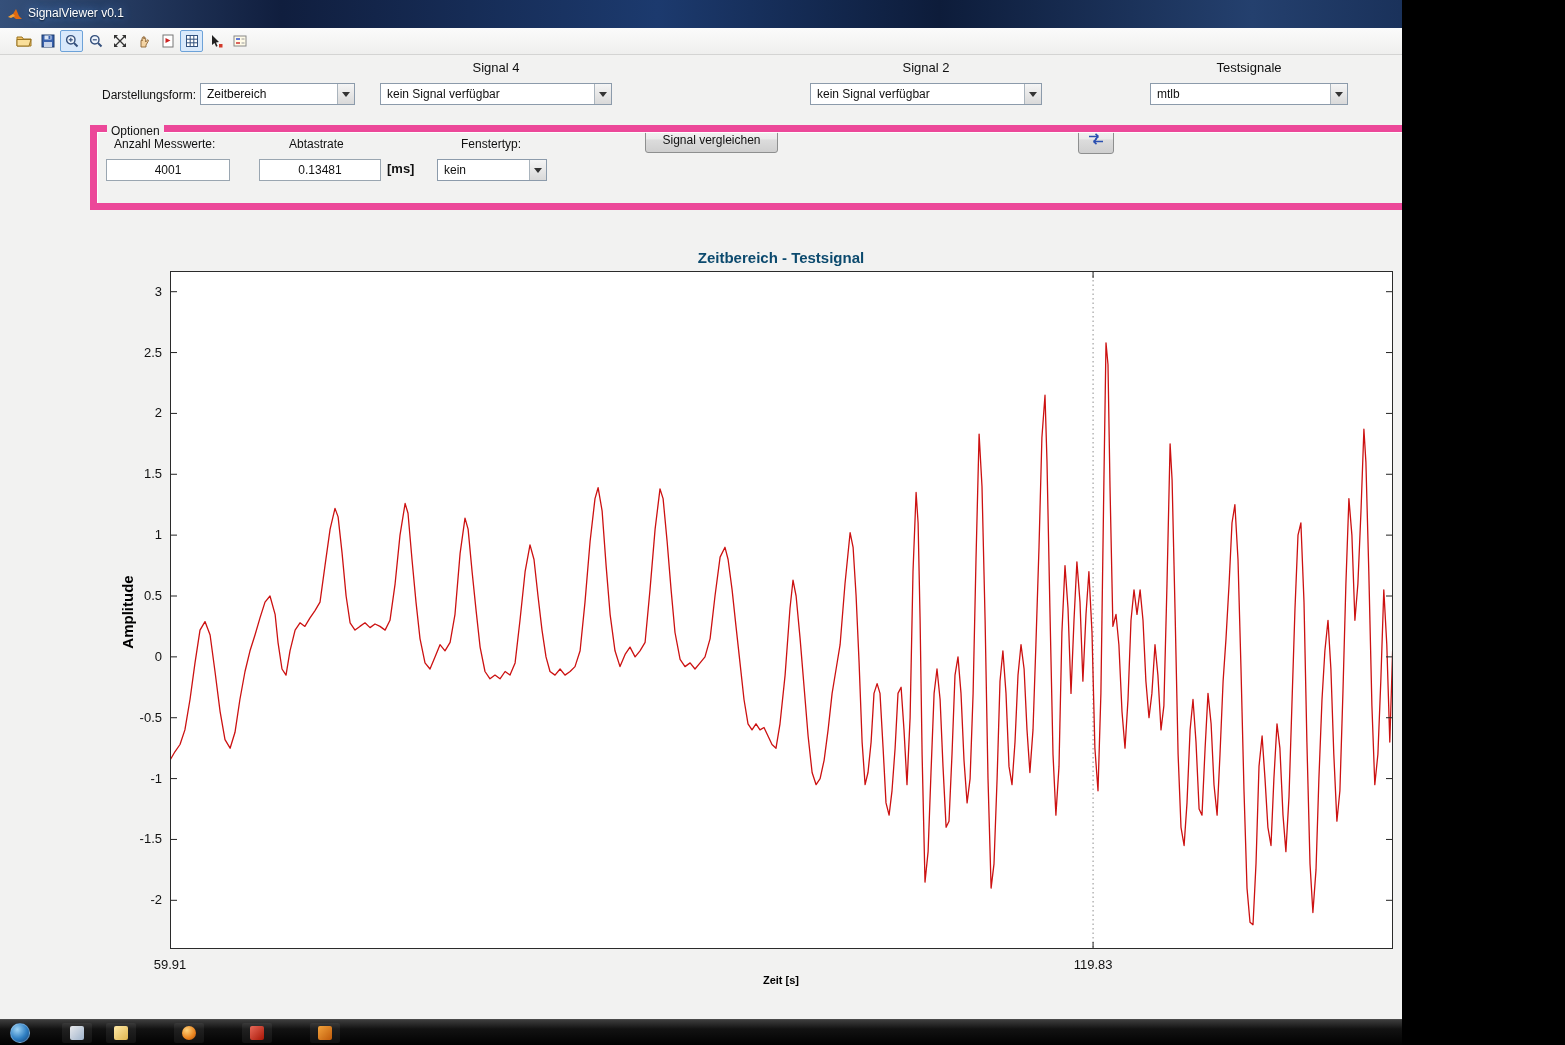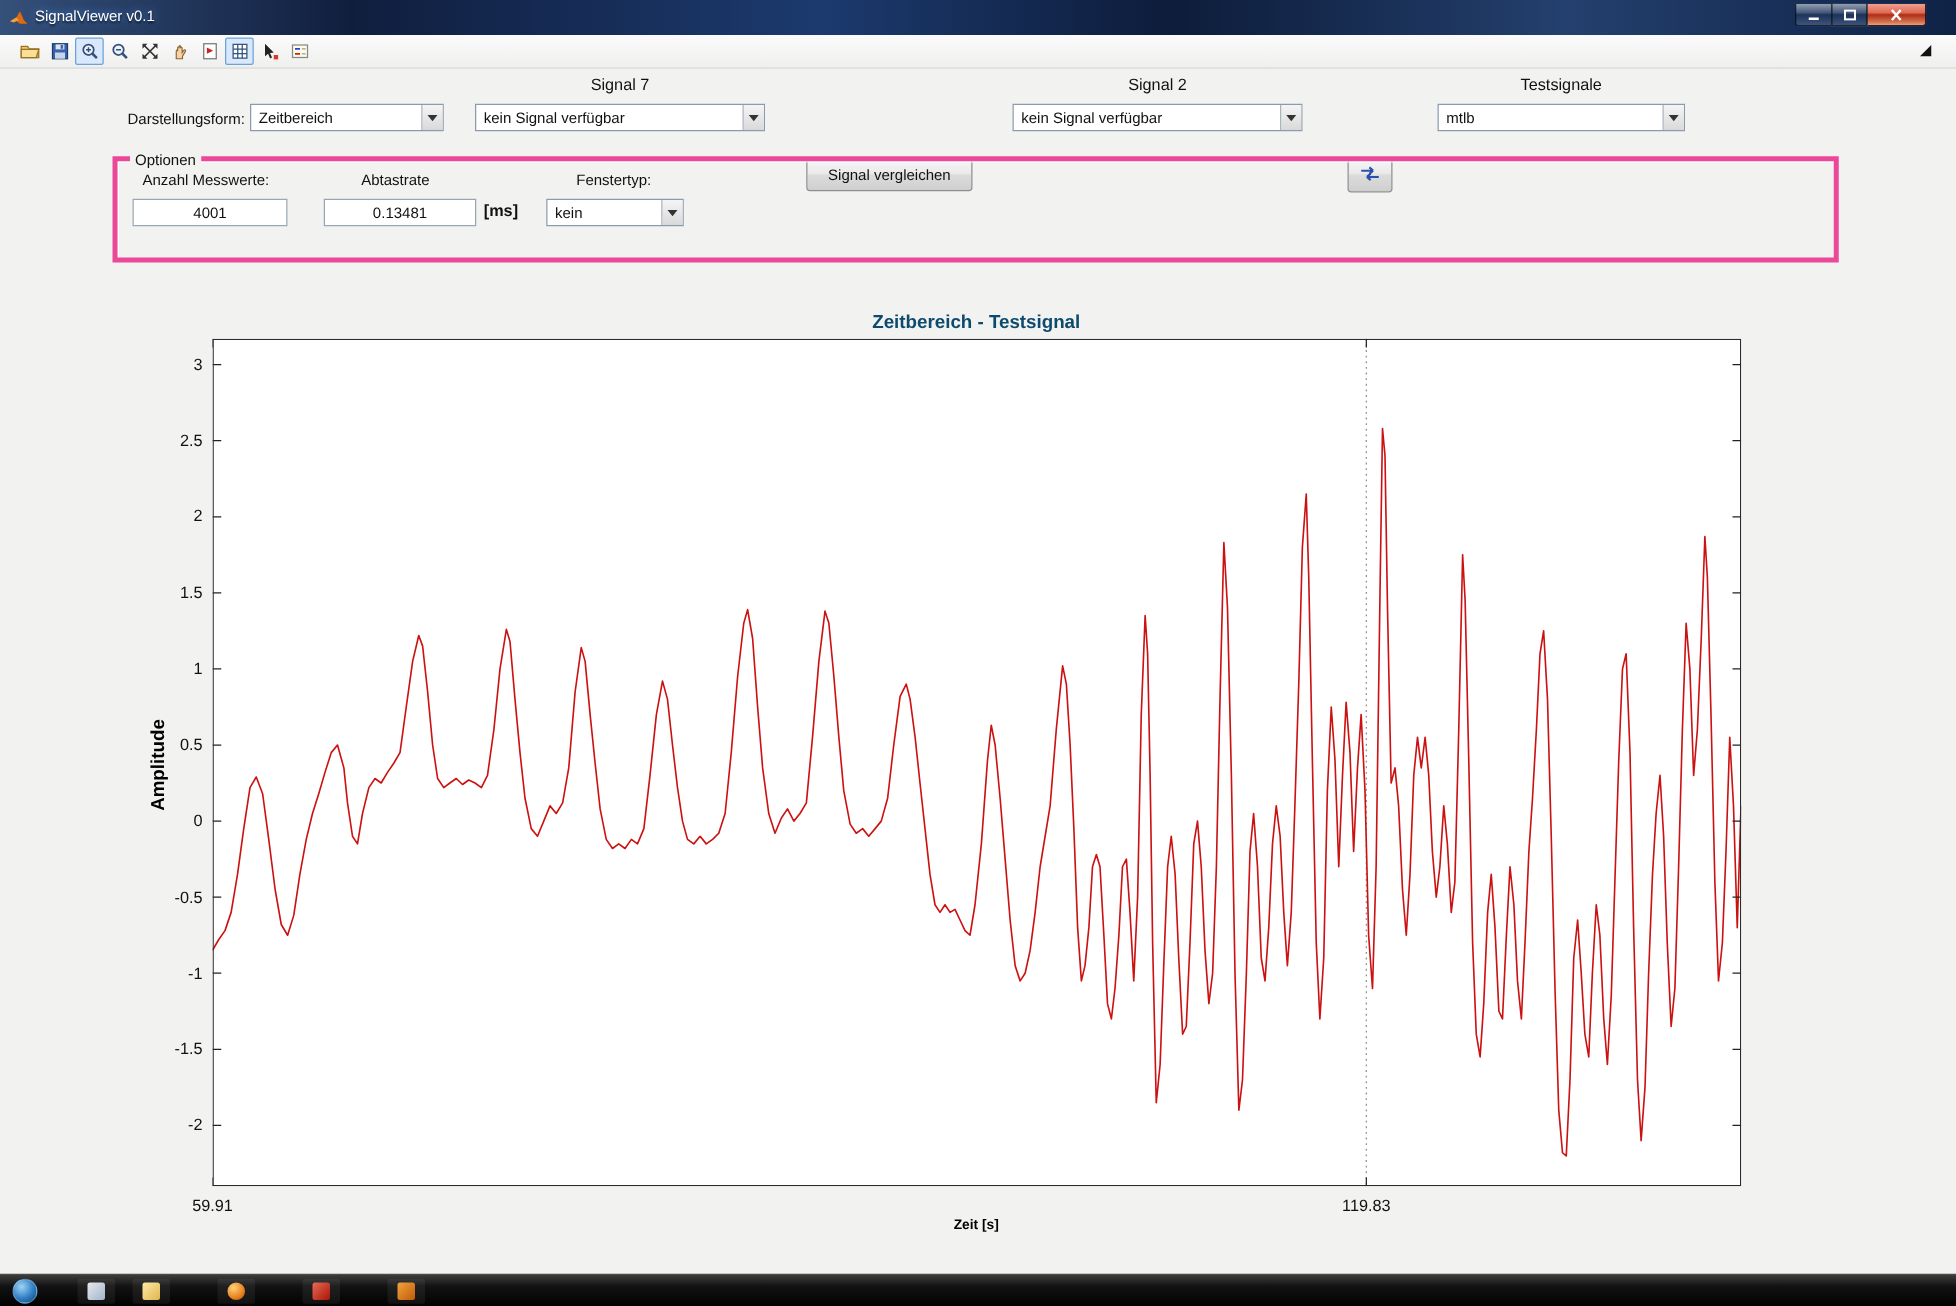--- a/index.html
+++ b/index.html
@@ -1,16 +1,16 @@
 <!DOCTYPE html>
 <html><head>
 <meta charset="utf-8">
 <style>
   html,body{margin:0;padding:0;background:#000;}
-  #screen{position:relative;width:1565px;height:1045px;overflow:hidden;
+  #screen{position:relative;width:1402px;height:1045px;overflow:hidden;
           font-family:"Liberation Sans",sans-serif;background:#f2f2f1;}
 
   
   .titlebar{position:absolute;left:0;top:0;width:1565px;height:28px;
     background:linear-gradient(90deg,#35507a 0%,#101e3e 18%,#1c3a6e 42%,#0d1c3a 60%,#24406e 80%,#0f2246 100%);
     border-bottom:1px solid #0a1226;}
   .titlebar .app-icon{position:absolute;left:7px;top:6px;width:16px;height:16px;}
   .title-text{position:absolute;left:28px;top:6px;font-size:12px;color:#fff;
     text-shadow:0 0 8px rgba(90,150,230,.95),0 1px 2px #000;}
   .winbtns{position:absolute;right:24px;top:3px;display:flex;}
@@ -47,21 +47,21 @@
     border:4px solid transparent;border-top:5px solid #333;}
 
   .tfield{position:absolute;height:22px;background:#fff;border:1px solid #9aa6b1;box-sizing:border-box;
     font-size:12px;color:#111;text-align:center;line-height:20px;}
 
   .btn7{position:absolute;border:1px solid #8e8f8f;border-radius:3px;
     background:linear-gradient(180deg,#f6f6f6,#eaeaea 45%,#dcdcdc 50%,#cfcfcf);
     font-size:12px;color:#111;display:flex;align-items:center;justify-content:center;box-sizing:border-box;margin-top:44px;}
 
   .groupbox{position:absolute;left:90px;top:125px;width:1381px;height:85px;
-    border:4px solid #ec4899;box-shadow:1px 1px 0 rgba(255,255,255,.9) inset;box-sizing:border-box;}
+    border:7px solid #ec4899;box-shadow:1px 1px 0 rgba(255,255,255,.9) inset;box-sizing:border-box;}
   .groupbox .gb-label{position:absolute;left:10px;top:-8px;background:#f2f2f1;padding:0 4px;
     font-size:12px;color:#111;}
 
   
   .plot{position:absolute;left:170px;top:271px;width:1223px;height:678px;background:#fff;}
   .plot svg{position:absolute;left:0;top:0;width:100%;height:100%;}
   .chart-title{position:absolute;top:249px;left:481px;width:600px;text-align:center;
     font-size:15px;font-weight:bold;color:#0c4a6e;}
   .xlabel{position:absolute;top:974px;left:631px;width:300px;text-align:center;
     font-size:11px;font-weight:bold;color:#000;}
@@ -180,21 +180,21 @@
           <line x1="4" y1="10" x2="8" y2="10" stroke="#cc2222" stroke-width="1.4"></line>
           <line x1="9.5" y1="6" x2="12.5" y2="6" stroke="#999"></line>
           <line x1="9.5" y1="10" x2="12.5" y2="10" stroke="#999"></line>
         </svg>
     </div>
     <div class="overflow"></div>
   </div>
 
   <div class="bg-figure"></div>
 
-  <div class="hdr" style="left:380px;width:232px;">Signal 7</div>
+  <div class="hdr" style="left:380px;width:232px;">Signal 4</div>
   <div class="hdr" style="left:810px;width:232px;">Signal 2</div>
   <div class="hdr" style="left:1150px;width:198px;">Testsignale</div>
 
   <div class="lbl" style="left:90px;top:88px;width:106px;text-align:right;">Darstellungsform:</div>
 
   <div class="combo" style="left:200px;top:83px;width:155px;">
     <span class="txt">Zeitbereich</span>
     <span class="cbtn"></span>
   </div>
 

